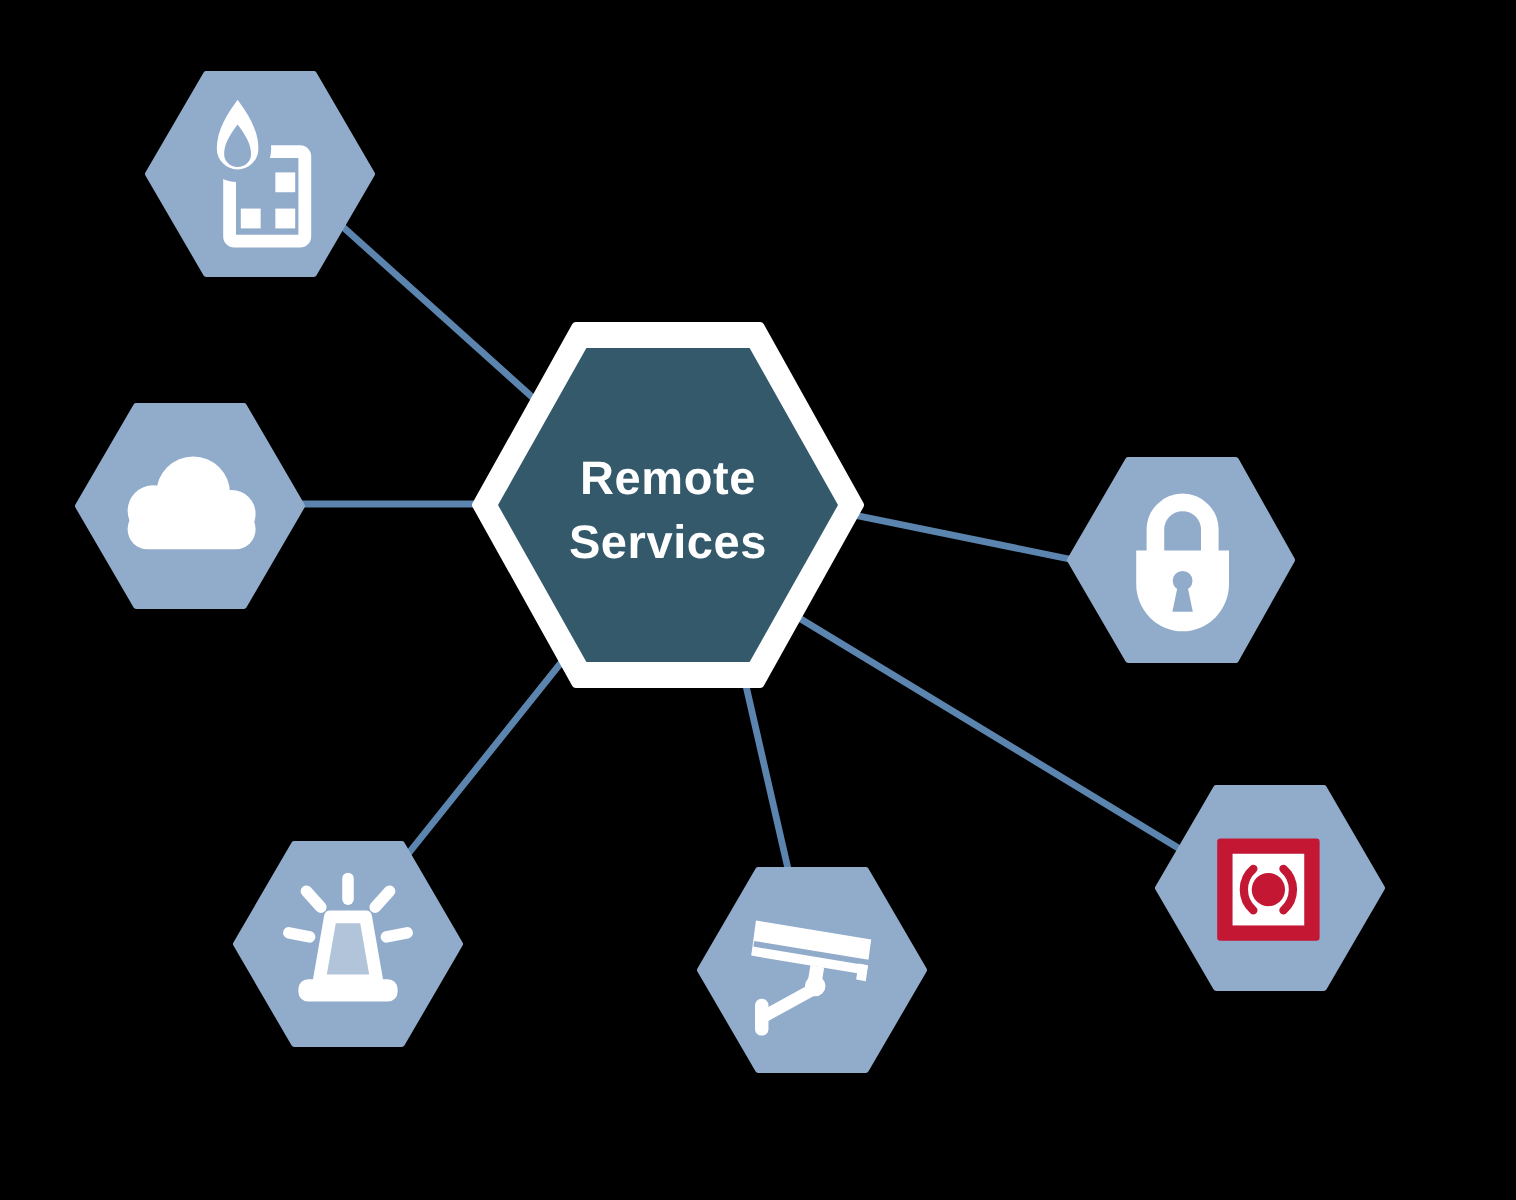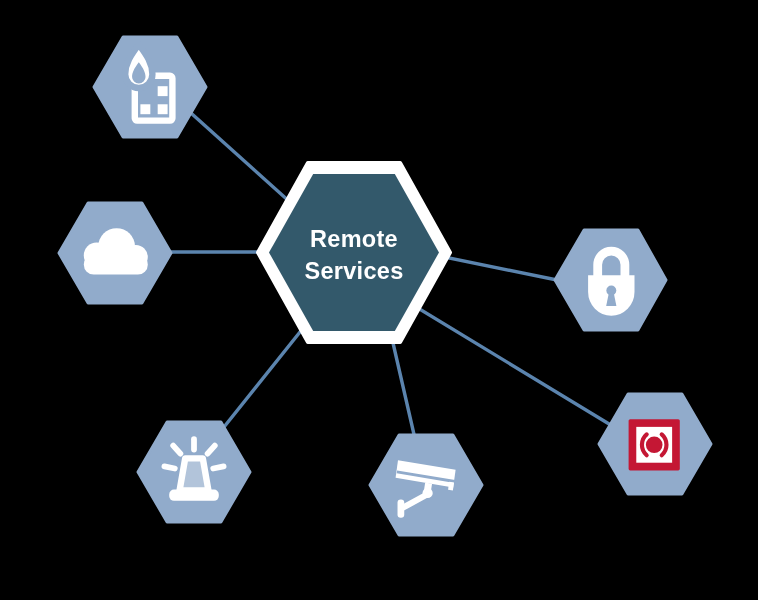--- a/index.html
+++ b/index.html
@@ -1,17 +1,17 @@
 <!DOCTYPE html>
 <html><head>
 <meta charset="utf-8">
 <style>
   html, body { margin: 0; padding: 0; }
   body { width: 758px; height: 600px; overflow: hidden; font-family: "Liberation Sans", sans-serif; }
-  .stage { position: relative; width: 640px; height: 600px; padding-left: 20px; }
+  .stage { position: relative; width: 640px; height: 600px; }
   svg { display: block; }
   text.hex-label {
     font-family: "Liberation Sans", "DejaVu Sans", sans-serif;
     font-weight: bold;
     font-size: 23.5px;
     letter-spacing: 0.3px;
   }
 </style>
 </head>
 <body bgcolor="#000000">

